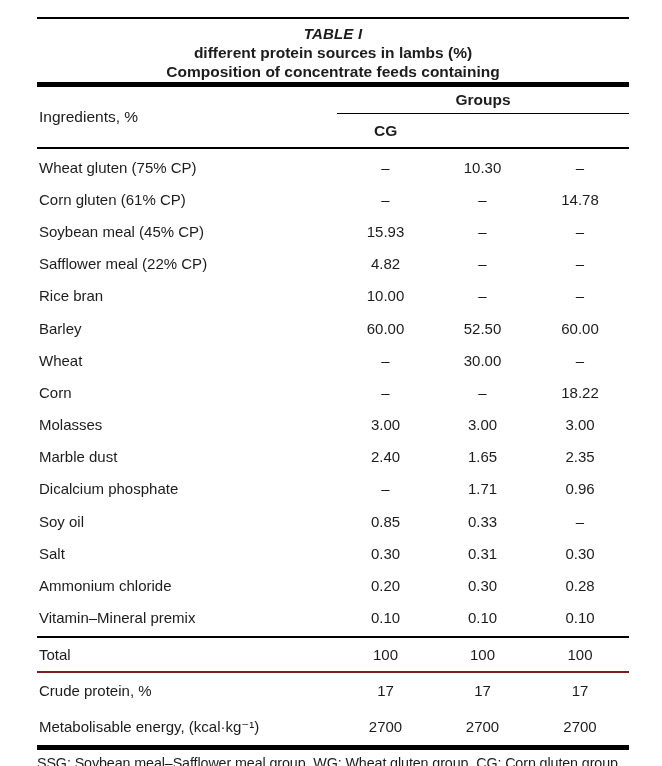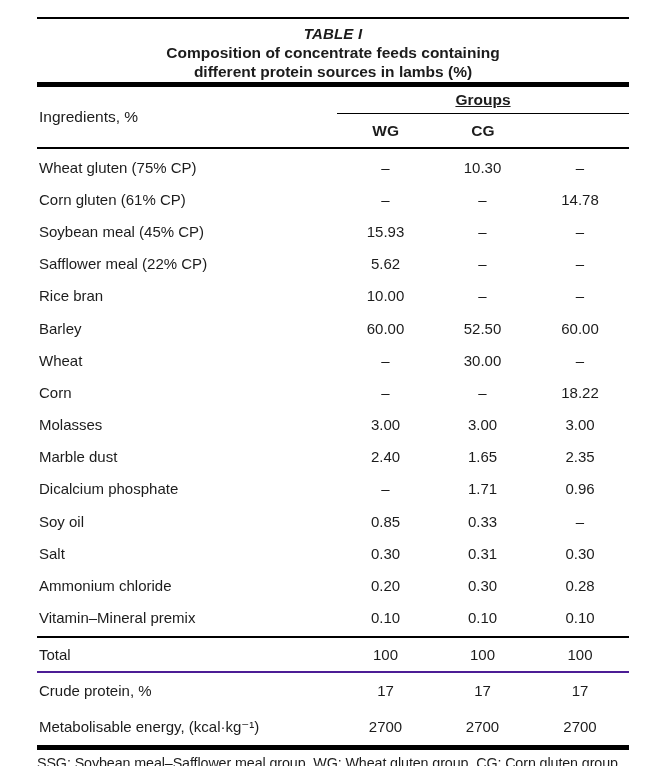--- a/index.html
+++ b/index.html
@@ -60,21 +60,20 @@
     display: flex;
     flex-direction: column;
   }
   .groups-label {
     height: 26px;
     display: flex;
     align-items: center;
     justify-content: center;
     font-weight: bold;
     font-size: 15.5px;
-    text-decoration: underline;
   }
   .groups-underline {
     border-top: 1.5px solid #000;
   }
   .group-cols {
     flex: 1;
     display: flex;
   }
   .group-col {
     width: 33.333%;
@@ -103,21 +102,21 @@
   }
   .cell.label {
     padding-left: 2px;
     text-align: left;
   }
   .cell.num {
     text-align: center;
   }
   .total-row {
     height: 33px;
-    border-bottom: 2px solid #4c1d95;
+    border-bottom: 2px solid #7f1d1d;
   }
   .summary .row {
     height: 36px;
   }
   .bottom-rule {
     border-top: 5px solid #000;
   }
   .footnote {
     padding-top: 5px;
     font-size: 14.3px;
@@ -127,33 +126,32 @@
   }
 </style>
 </head>
 <body>
 
 <div class="page">
   <div class="table-wrap">
 
     <div class="title-block">
       <div class="title-num">TABLE I</div>
+      <div>different protein sources in lambs (%)</div>
       <div>Composition of concentrate feeds containing</div>
-      <div>different protein sources in lambs (%)</div>
     </div>
 
     <div class="rule-thick"></div>
 
     <div class="header-row">
       <div class="header-ingredients">Ingredients, %</div>
       <div class="groups-block">
         <div class="groups-label">Groups</div>
         <div class="groups-underline"></div>
         <div class="group-cols">
-          <div class="group-col">WG</div>
           <div class="group-col">CG</div>
         </div>
       </div>
     </div>
 
     <div class="tbody">
 
         <div class="row">
           <div class="cell label">Wheat gluten (75% CP)</div>
           <div class="cell num">–</div>
@@ -170,21 +168,21 @@
 
         <div class="row">
           <div class="cell label">Soybean meal (45% CP)</div>
           <div class="cell num">15.93</div>
           <div class="cell num">–</div>
           <div class="cell num">–</div>
         </div>
 
         <div class="row">
           <div class="cell label">Safflower meal (22% CP)</div>
-          <div class="cell num">5.62</div>
+          <div class="cell num">4.82</div>
           <div class="cell num">–</div>
           <div class="cell num">–</div>
         </div>
 
         <div class="row">
           <div class="cell label">Rice bran</div>
           <div class="cell num">10.00</div>
           <div class="cell num">–</div>
           <div class="cell num">–</div>
         </div>

